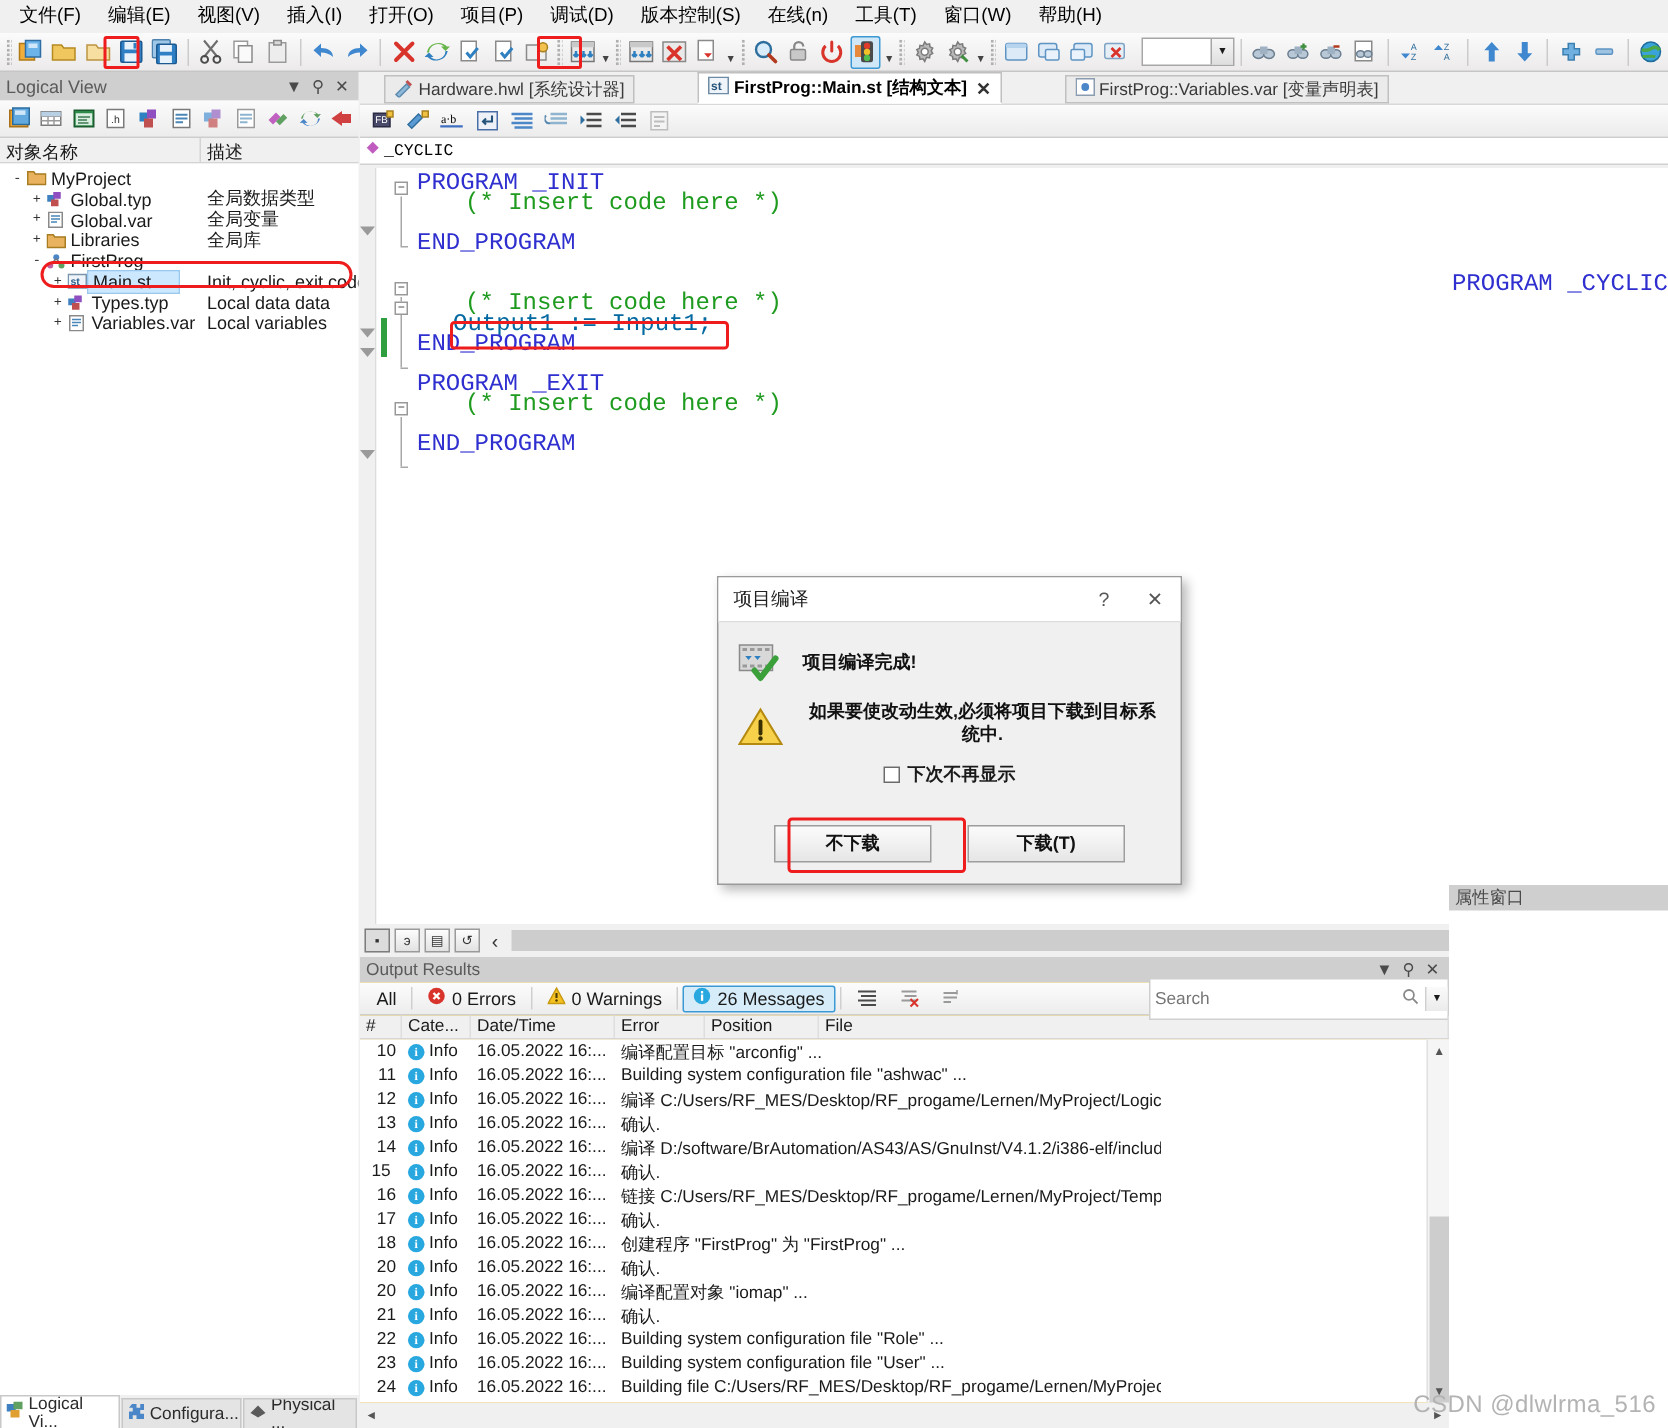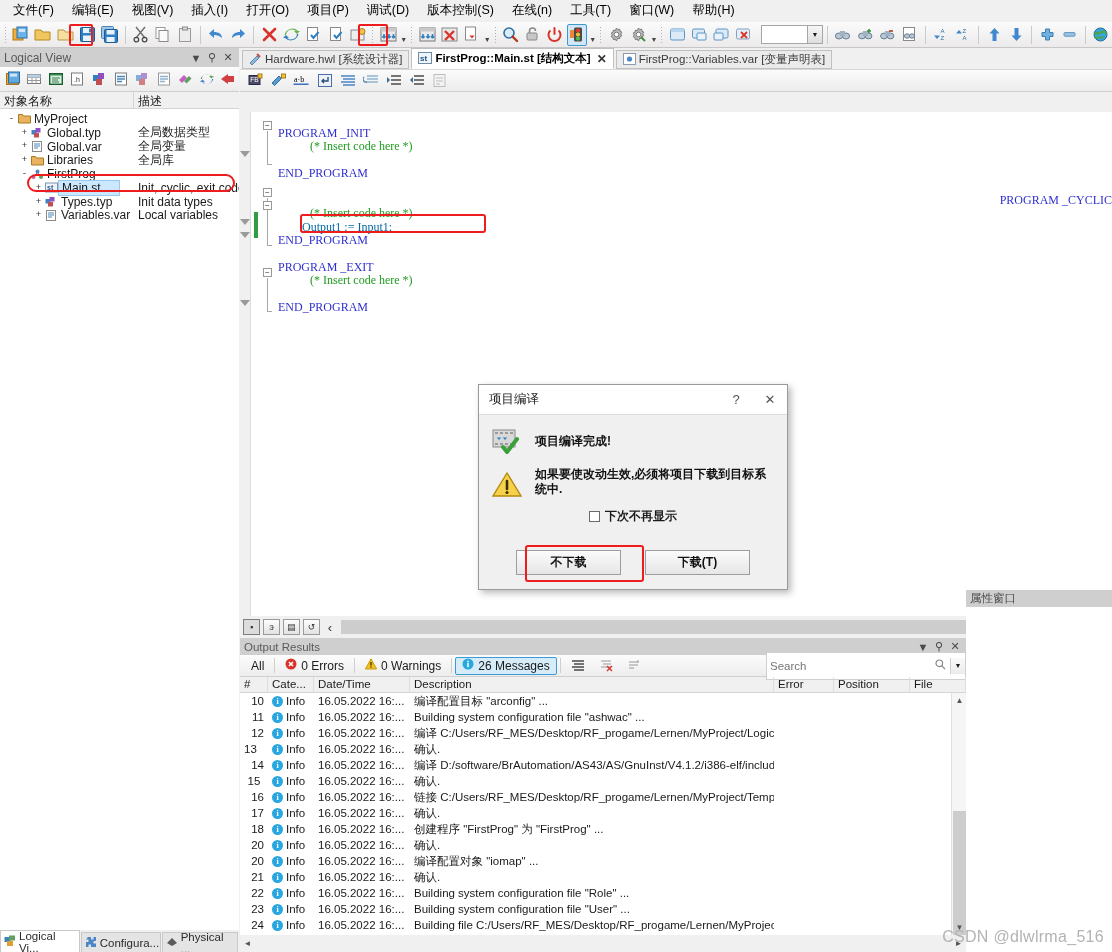--- a/index.html
+++ b/index.html
@@ -77,40 +77,40 @@
   .tdesc { position:absolute; left:138px; }
   .tsel { background:#cce8ff; outline:1px solid #99c9ef; }
   #dock-tabs { height:22px; background:#f0f0f0; display:flex; align-items:flex-end; }
   .dtab { height:20px; display:flex; align-items:center; padding:0 5px 0 3px; font-size:11.5px;
           color:#2b2b2b; background:#e4e4e4; border:1px solid #c8c8c8; border-bottom:none;
           margin-right:1px; max-width:84px; overflow:hidden; }
   .dtab.active { background:#fff; height:22px; }
 
   
   #editor-dock { position:absolute; left:240px; right:0; top:0; bottom:314px; background:#f0f0f0; }
-  #ed-tabs { height:21px; display:flex; align-items:flex-end; background:#f0f0f0; padding-left:2px; }
+  #ed-tabs { height:21px; display:flex; align-items:flex-end; background:#f0f0f0; padding-left:16px;gap:40px; }
   .etab { height:19px; display:flex; align-items:center; gap:3px; padding:0 6px;
           font-size:11.5px; border:1px solid #c0c0c0; background:#ebebeb; color:#3a3a3a;
           margin-right:2px; }
   .etab.active { height:21px; background:#fff; font-weight:bold; color:#000; border-bottom:1px solid #fff; }
   .etab .x { font-size:12px; color:#333; padding-left:3px; }
   #ed-toolbar { height:23px; background:linear-gradient(#fbfbfb,#ececec); border-top:1px solid #d8d8d8;
                 border-bottom:1px solid #cdcdcd; display:flex; align-items:center; padding-left:4px; }
   .edb { width:21px; height:19px; display:flex; align-items:center; justify-content:center;
          border:1px solid transparent; border-radius:2px; margin:0 1px; }
   #ed-crumb { height:18px; background:#fff; border-bottom:1px solid #d0d0d0;
               display:flex; align-items:center; padding-left:4px;
               font-family:"Liberation Mono",monospace; font-size:11px; color:#000; }
   #code-wrap { position:absolute; left:0; right:0; top:64px; bottom:22px; background:#fff;
                display:flex; overflow:hidden; }
   #gut-a { width:11px; background:#f0f0f0; border-right:1px solid #dcdcdc; position:relative; }
   #gut-b { width:12px; background:#fff; position:relative; }
   #gut-c { width:11px; background:#fff; position:relative; }
-  #code { flex:1; position:relative; font-family:Liberation Serif, serif;
-          font-size:12px; line-height:13.4px; padding-top:15px; }
+  #code { flex:1; position:relative; font-family:Liberation Mono, monospace;
+          font-size:16px; line-height:13.4px; padding-top:4px; }
   .cline { height:13.4px; white-space:pre; padding-left:2px; }
   .kw { color:#2f2fd0; }
   .cm { color:#1f9b1f; }
   .pl { color:#0369a1; }
   .foldbox { position:absolute; width:9px; height:9px; border:1px solid #999; background:#fff;
              font-family:"Liberation Mono",monospace; font-size:8px; line-height:7px; text-align:center; color:#333; }
   .foldline { position:absolute; width:1px; background:#a8a8a8; }
   .foldtick { position:absolute; width:5px; height:1px; background:#a8a8a8; }
   .marktri { position:absolute; width:0; height:0; border-left:5px solid transparent;
              border-right:5px solid transparent; border-top:6px solid #9a9a9a; }
@@ -681,21 +681,21 @@
         <div class="trow" style="padding-left:33px;">
           <span class="texp">+</span>
           <span class="tico">
             <svg width="13" height="11" viewBox="0 0 13 11">
                 <rect x="0.5" y="3" width="5" height="4.5" fill="#3f80c0"></rect>
                 <rect x="4.5" y="1" width="5" height="4.5" fill="#8f4fc0"></rect>
                 <rect x="3" y="6" width="5" height="4.5" fill="#c05050"></rect>
               </svg>
           </span>
           <span class="tlabel">Types.typ</span>
-          <span class="tdesc">Init data types</span>
+          <span class="tdesc">Local data data</span>
         </div>
 
         <div class="trow" style="padding-left:33px;">
           <span class="texp">+</span>
           <span class="tico">
             <svg width="13" height="11" viewBox="0 0 13 11">
                 <rect x="1.5" y="0.5" width="9" height="10" fill="#fff" stroke="#8a8a8a"></rect>
                 <path d="M3 3h6M3 5h6M3 7h4" stroke="#4a86b8" stroke-width="1.1"></path>
               </svg>
           </span>
@@ -819,20 +819,28 @@
           </svg>
       </div>
       <div class="edb">
         <svg width="16" height="15" viewBox="0 0 16 15">
             <rect x="2" y="1.5" width="11" height="12" fill="#f4f4f4" stroke="#bdbdbd"></rect>
             <path d="M4 5h7M4 8h7M4 11h4" stroke="#bdbdbd" stroke-width="1.2"></path>
           </svg>
       </div>
     </div>
 
+    <div id="ed-crumb">
+      <span style="margin-right:3px;">
+        <svg width="9" height="9" viewBox="0 0 9 9">
+            <path d="M4.5 0.5l4 4-4 4-4-4z" fill="#c05cc0"></path>
+          </svg>
+      </span>
+      <span>_CYCLIC</span>
+    </div>
 
     <div id="code-wrap">
       <div id="gut-a">
         <div class="marktri" style="left:0px; top:39px;"></div>
         <div class="marktri" style="left:0px; top:107px;"></div>
         <div class="marktri" style="left:0px; top:120px;"></div>
         <div class="marktri" style="left:0px; top:188px;"></div>
       </div>
       <div id="gut-b">
         <div style="position:absolute; left:3px; top:100px; width:4px; height:26px; background:#2f9e3f;"></div>
@@ -953,21 +961,20 @@
             </svg>
         </span>
         <span style="width:15px; height:16px; border-left:1px solid #cfcfcf; display:flex; align-items:center; justify-content:center; font-size:7px; background:linear-gradient(#fafafa,#ebebeb);">▼</span>
       </div>
     </div>
 
     <div id="out-grid-head">
       <div class="ohc" style="width:28px;">#</div>
       <div class="ohc" style="width:46px;">Cate...</div>
       <div class="ohc" style="width:96px;">Date/Time</div>
-      <div class="ohc" style="width:364px;">Description</div>
       <div class="ohc" style="width:60px;">Error</div>
       <div class="ohc" style="width:76px;">Position</div>
       <div class="ohc" style="flex:1;">File</div>
     </div>
 
     <div id="out-rows">
         <div class="orow">
           <div class="oc" style="width: 28px; text-align: right;">10</div>
           <div class="oc" style="width: 46px; display: flex; align-items: center; gap: 3px;">
             <span class="info-ico">i</span>
@@ -997,21 +1004,21 @@
             <span class="info-ico">i</span>
             <span>Info</span>
           </div>
           <div class="oc" style="width: 96px;">16.05.2022 16:...</div>
           <div class="oc" style="width: 364px;">编译 C:/Users/RF_MES/Desktop/RF_progame/Lernen/MyProject/Logical/Firs...</div>
           <div class="oc" style="width: 60px;"></div>
           <div class="oc" style="width: 76px;"></div>
           <div class="oc" style="flex: 1 1 0%;"></div>
         </div>
         <div class="orow">
-          <div class="oc" style="width: 28px; text-align: left;">13</div>
+          <div class="oc" style="width: 28px; text-align: right;">13</div>
           <div class="oc" style="width: 46px; display: flex; align-items: center; gap: 3px;">
             <span class="info-ico">i</span>
             <span>Info</span>
           </div>
           <div class="oc" style="width: 96px;">16.05.2022 16:...</div>
           <div class="oc" style="width: 364px;">确认.</div>
           <div class="oc" style="width: 60px;"></div>
           <div class="oc" style="width: 76px;"></div>
           <div class="oc" style="flex: 1 1 0%;"></div>
         </div>
@@ -1201,21 +1208,21 @@
         <div class="dlg-txt">项目编译完成!</div>
       </div>
       <div class="dlg-row">
         <div class="dlg-ico" style="padding-top:4px;">
           <svg width="30" height="27" viewBox="0 0 30 27">
               <path d="M15 2L29 25H1z" fill="#f7d14a" stroke="#b48a10" stroke-width="1.4"></path>
               <path d="M15 10v8" stroke="#3a2f00" stroke-width="2.6" stroke-linecap="round"></path>
               <circle cx="15" cy="21.4" r="1.5" fill="#3a2f00"></circle>
             </svg>
         </div>
-        <div class="dlg-txt" style="padding-top:0;">如果要使改动生效,必须将项目下载到目标系统中.</div>
+        <div class="dlg-txt" style="padding-top:0;text-align:center;">如果要使改动生效,必须将项目下载到目标系统中.</div>
       </div>
       <div id="dlg-check">
         <span class="cbox"></span>
         <span>下次不再显示</span>
       </div>
     </div>
     <div id="dlg-buttons">
       <div class="dlg-btn">不下载</div>
       <div class="dlg-btn">下载(T)</div>
     </div>

